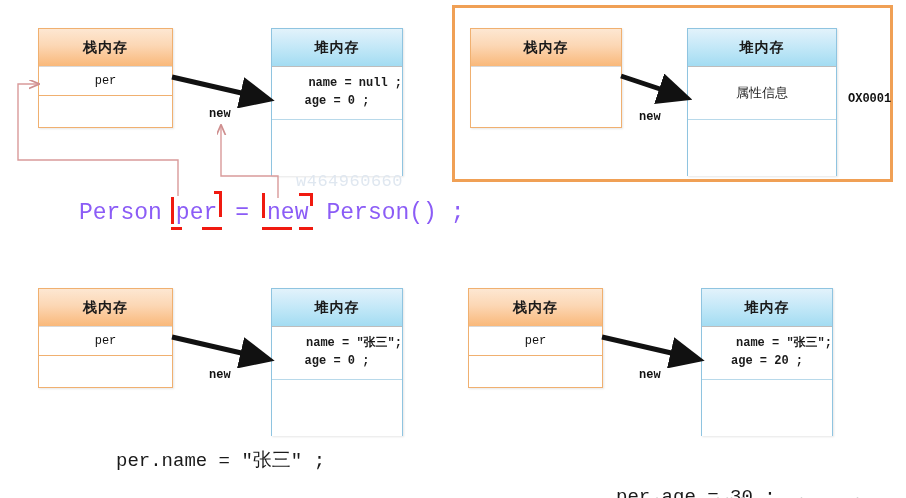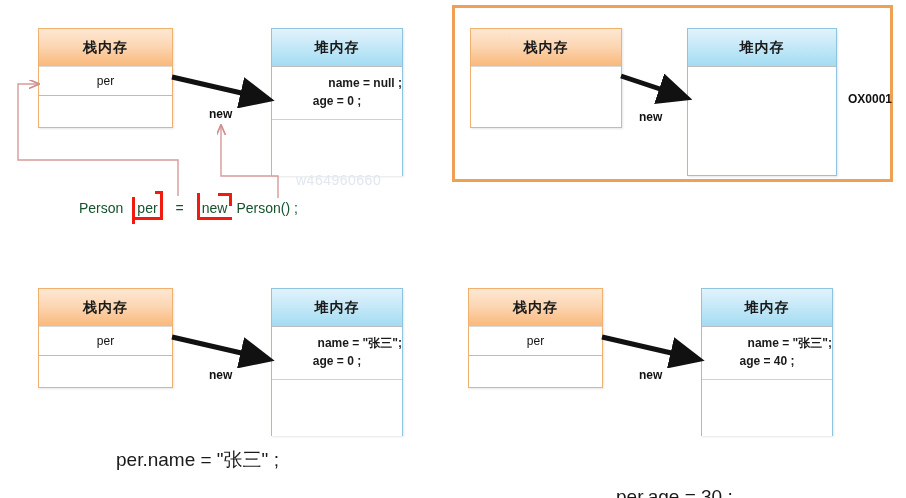--- a/index.html
+++ b/index.html
@@ -3,21 +3,21 @@
 <meta charset="utf-8">
 <style>
   html,body{margin:0;padding:0;}
   body{
     width:906px;height:498px;
     background:#ffffff;
     font-family:"Liberation Sans","DejaVu Sans",sans-serif;
     position:relative;
     overflow:hidden;
   }
-  .stage{position:absolute;left:0;top:0;width:906px;height:496px;}
+  .stage{position:absolute;left:0;top:0;width:906px;height:496px;font-family:Liberation Mono, monospace;}
 
   
   .membox{position:absolute;box-sizing:border-box;}
   .membox .hdr{
     box-sizing:border-box;
     width:100%;height:38px;
     display:flex;align-items:center;justify-content:center;
     font-weight:bold;font-size:14px;color:#1a1a1a;
     letter-spacing:1px;
   }
@@ -58,33 +58,33 @@
   .heap .row.plain{font-size:13px;color:#222;}
 
   
   .arrow{position:absolute;}
   .newlbl{position:absolute;font-size:12px;font-weight:bold;color:#111;}
 
   
   .caption{position:absolute;font-size:19px;color:#1a1a1a;white-space:nowrap;}
 
   
-  .codeline{position:absolute;font-size:14px;color:#14532d;white-space:nowrap;
+  .codeline{position:absolute;font-size:23px;color:#8b5cf6;white-space:nowrap;
             display:flex;align-items:baseline;}
   .codeline span{display:inline-block;}
   .tok{position:relative;padding:0 5px;margin:0 4px;}
   .tok .bk{position:absolute;pointer-events:none;}
   .bk-l,.bk-r{width:3px;background:#f01a10;}
   .bk-tl,.bk-tr,.bk-bl,.bk-br{height:3px;background:#f01a10;}
 
   
   .frame{position:absolute;border:3px solid #f0a055;box-sizing:border-box;}
 
   
-  .wm{position:absolute;color:#dfe7f0;font-size:14px;letter-spacing:.5px;
+  .wm{position:absolute;color:#dfe7f0;font-size:17px;letter-spacing:.5px;
       user-select:none;text-align:center;}
   .wm2{position:absolute;color:#cfcfcf;font-size:15px;letter-spacing:.3px;
        user-select:none;opacity:.85;}
   .addrlbl{position:absolute;font-size:12px;font-weight:bold;color:#111;}
 </style>
 </head>
 <body>
 
 <div class="stage">
 
@@ -145,32 +145,33 @@
     </span>
     <span style="margin:0 9px;">=</span>
     <span class="tok">
       <span class="bk bk-l" style="left:0;top:-7px;height:25px;"></span>
       <span class="bk bk-tr" style="right:0;top:-7px;width:14px;"></span>
       <span class="bk bk-r" style="right:0;top:-7px;height:13px;"></span>
       <span class="bk bk-br" style="right:0;bottom:-4px;width:14px;"></span>
       <span class="bk bk-bl" style="left:0;bottom:-4px;width:30px;"></span>
       <span>new</span>
     </span>
-    <span style="">Person() ;</span>
+    <span style="margin-left:9px;">Person() ;</span>
   </div>
 
   <div class="frame" style="left:452px;top:5px;width:441px;height:177px;"></div>
 
   <div class="membox stack" style="left:470px;top:28px;width:152px;height:100px;">
     <div class="hdr">栈内存</div>
     <div class="row" style="height:31px;"></div>
   </div>
 
   <div class="membox heap" style="left:687px;top:28px;width:150px;height:148px;">
     <div class="hdr">堆内存</div>
+    <div class="row plain" style="height:53px;font-size:13px;">属性信息</div>
     <div class="row plain" style="height:56px;"></div>
   </div>
 
   <svg class="arrow" style="left:619px;top:70px;width:75px;height:36px;" viewBox="0 0 75 36">
     <defs>
       <marker id="ahBlack2" markerWidth="7" markerHeight="7" refX="4.6" refY="3.2" orient="auto">
         <path d="M0,0 L7,3.2 L0,6.4 Z" fill="#111"></path>
       </marker>
     </defs>
     <line x1="2" y1="6" x2="62" y2="26" stroke="#111" stroke-width="5" marker-end="url(#ahBlack2)"></line>
@@ -209,21 +210,21 @@
   <div class="membox stack" style="left:468px;top:288px;width:135px;height:100px;">
     <div class="hdr">栈内存</div>
     <div class="row" style="height:29px;">per</div>
     <div class="row" style="height:31px;"></div>
   </div>
 
   <div class="membox heap" style="left:701px;top:288px;width:132px;height:148px;">
     <div class="hdr">堆内存</div>
     <div class="row attrs" style="height:53px;">
       <span class="l1">name = "张三";</span>
-      <span class="l2">age = 40 ;</span>
+      <span class="l2">age = 20 ;</span>
     </div>
     <div class="row plain" style="height:56px;"></div>
   </div>
 
   <svg class="arrow" style="left:600px;top:330px;width:105px;height:38px;" viewBox="0 0 105 38">
     <defs>
       <marker id="ahBlack4" markerWidth="7" markerHeight="7" refX="4.6" refY="3.2" orient="auto">
         <path d="M0,0 L7,3.2 L0,6.4 Z" fill="#111"></path>
       </marker>
     </defs>

